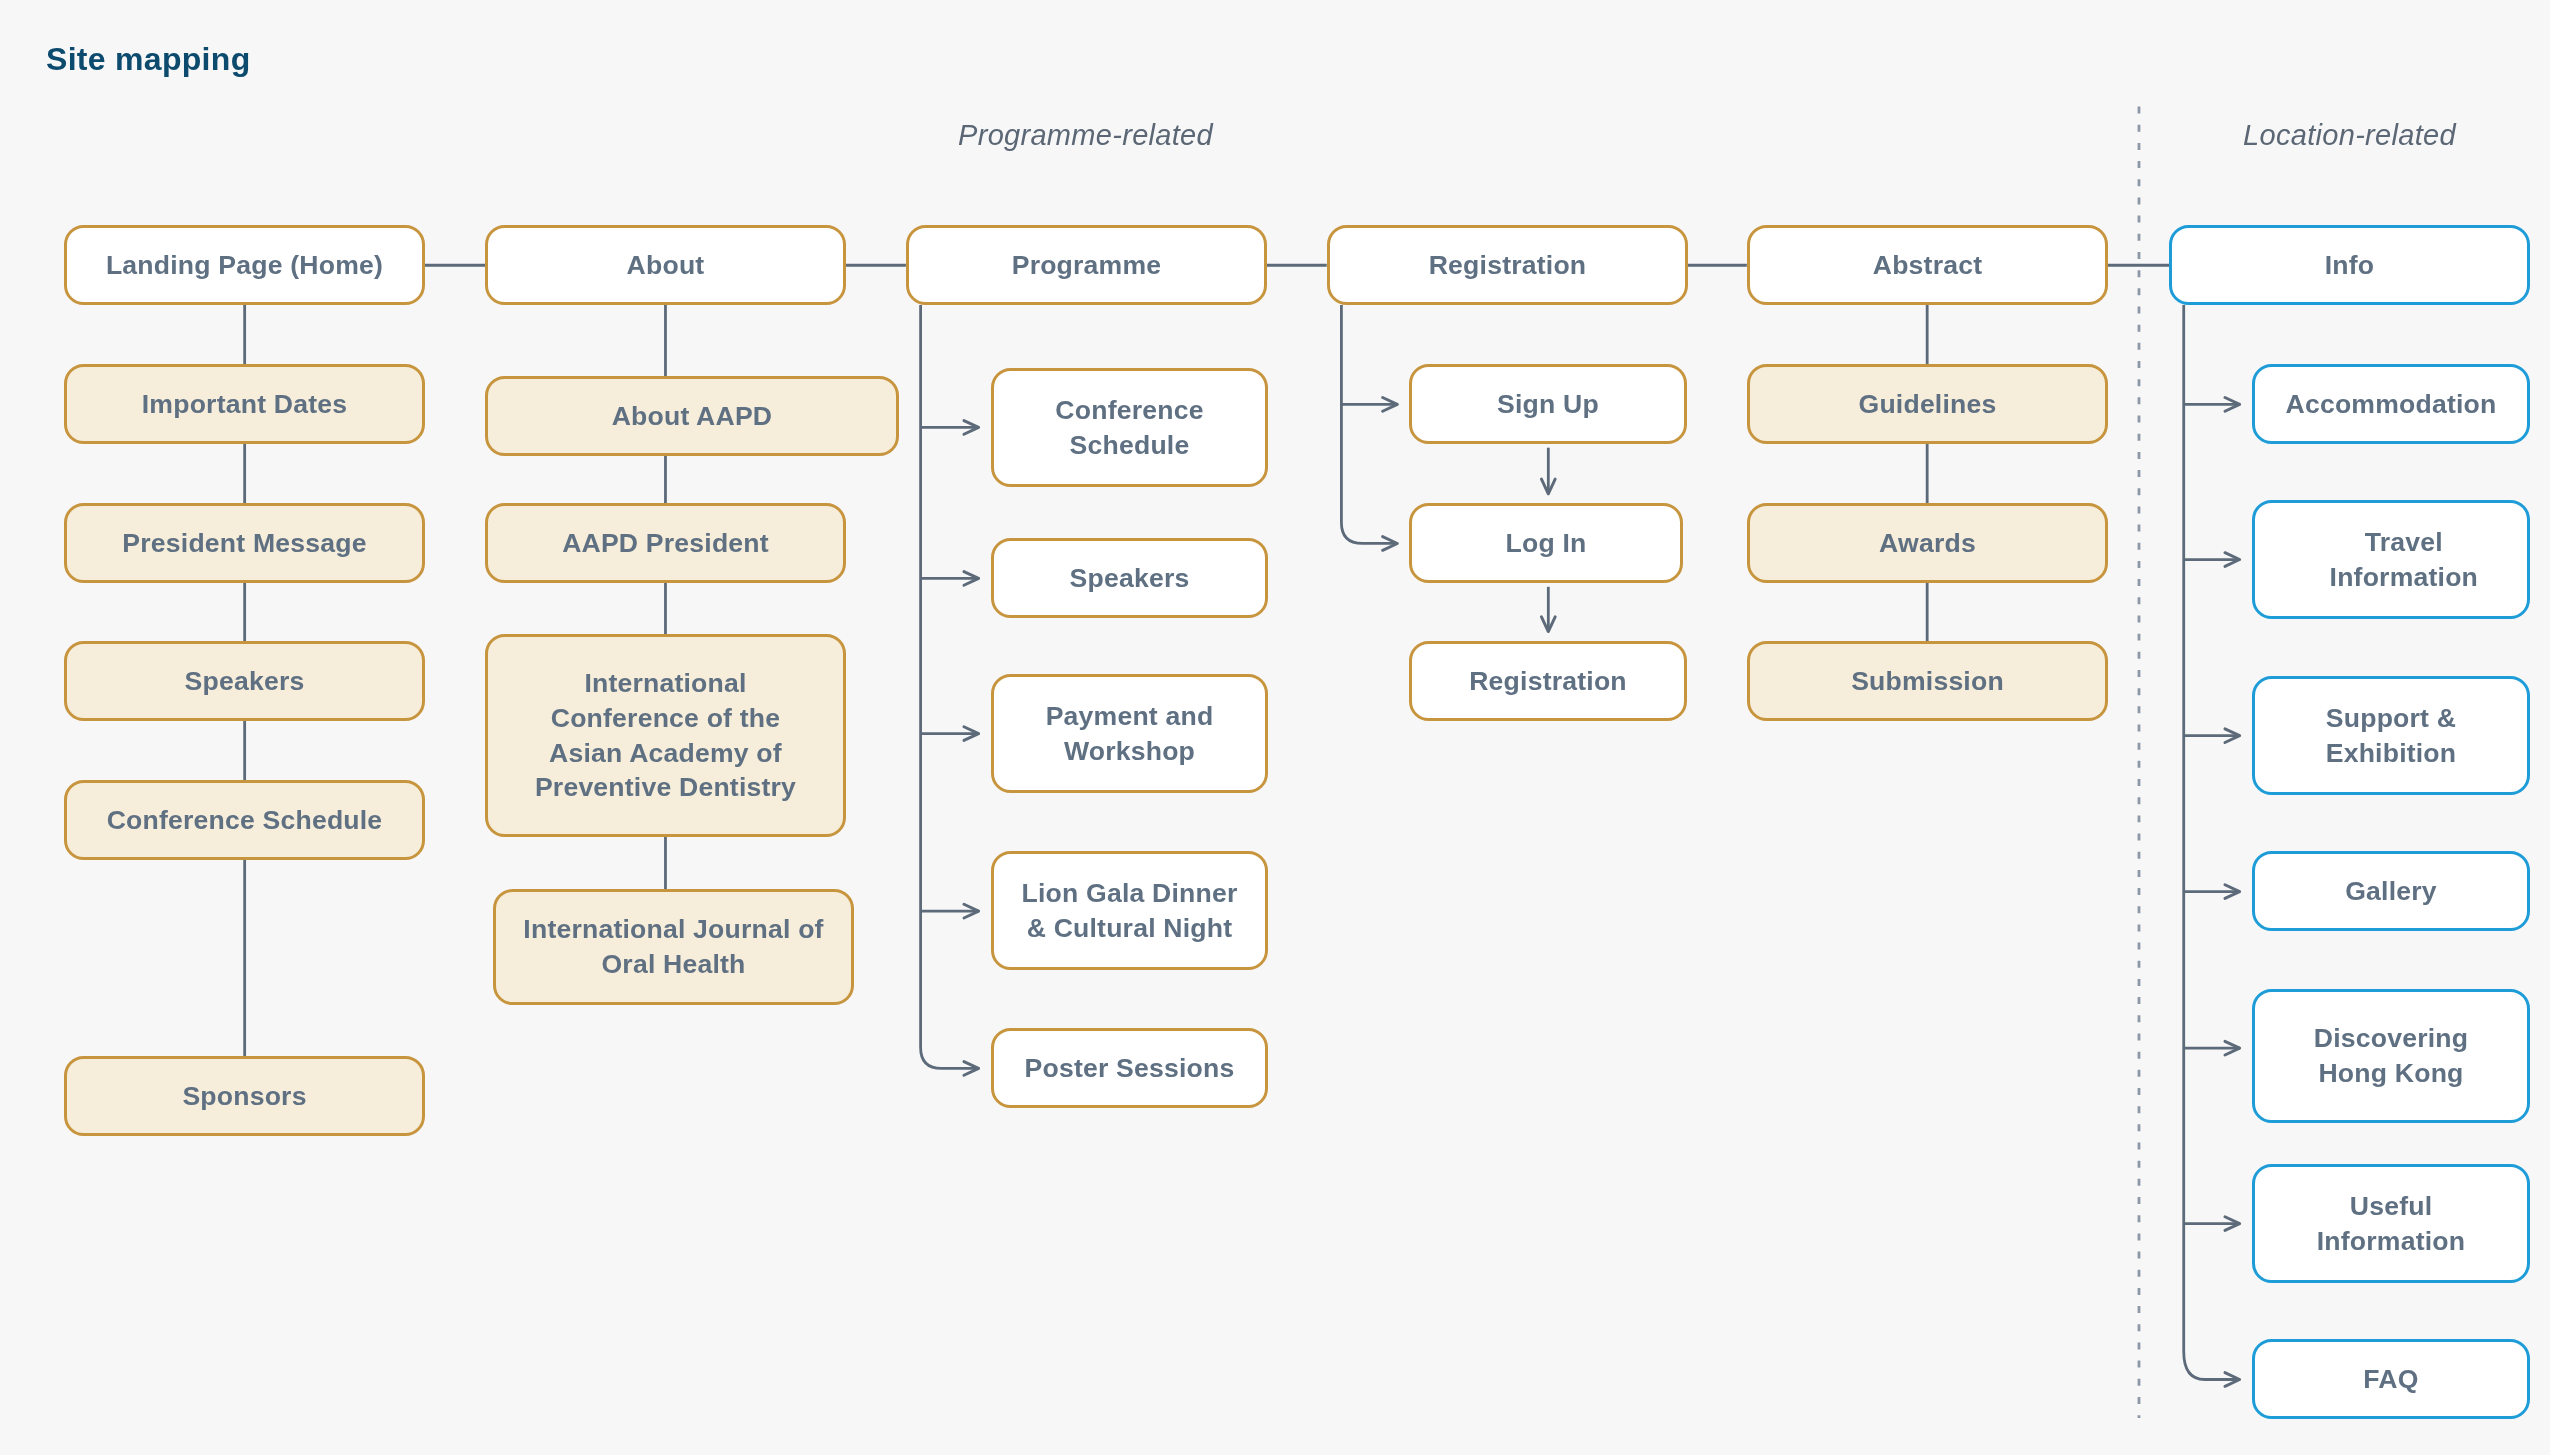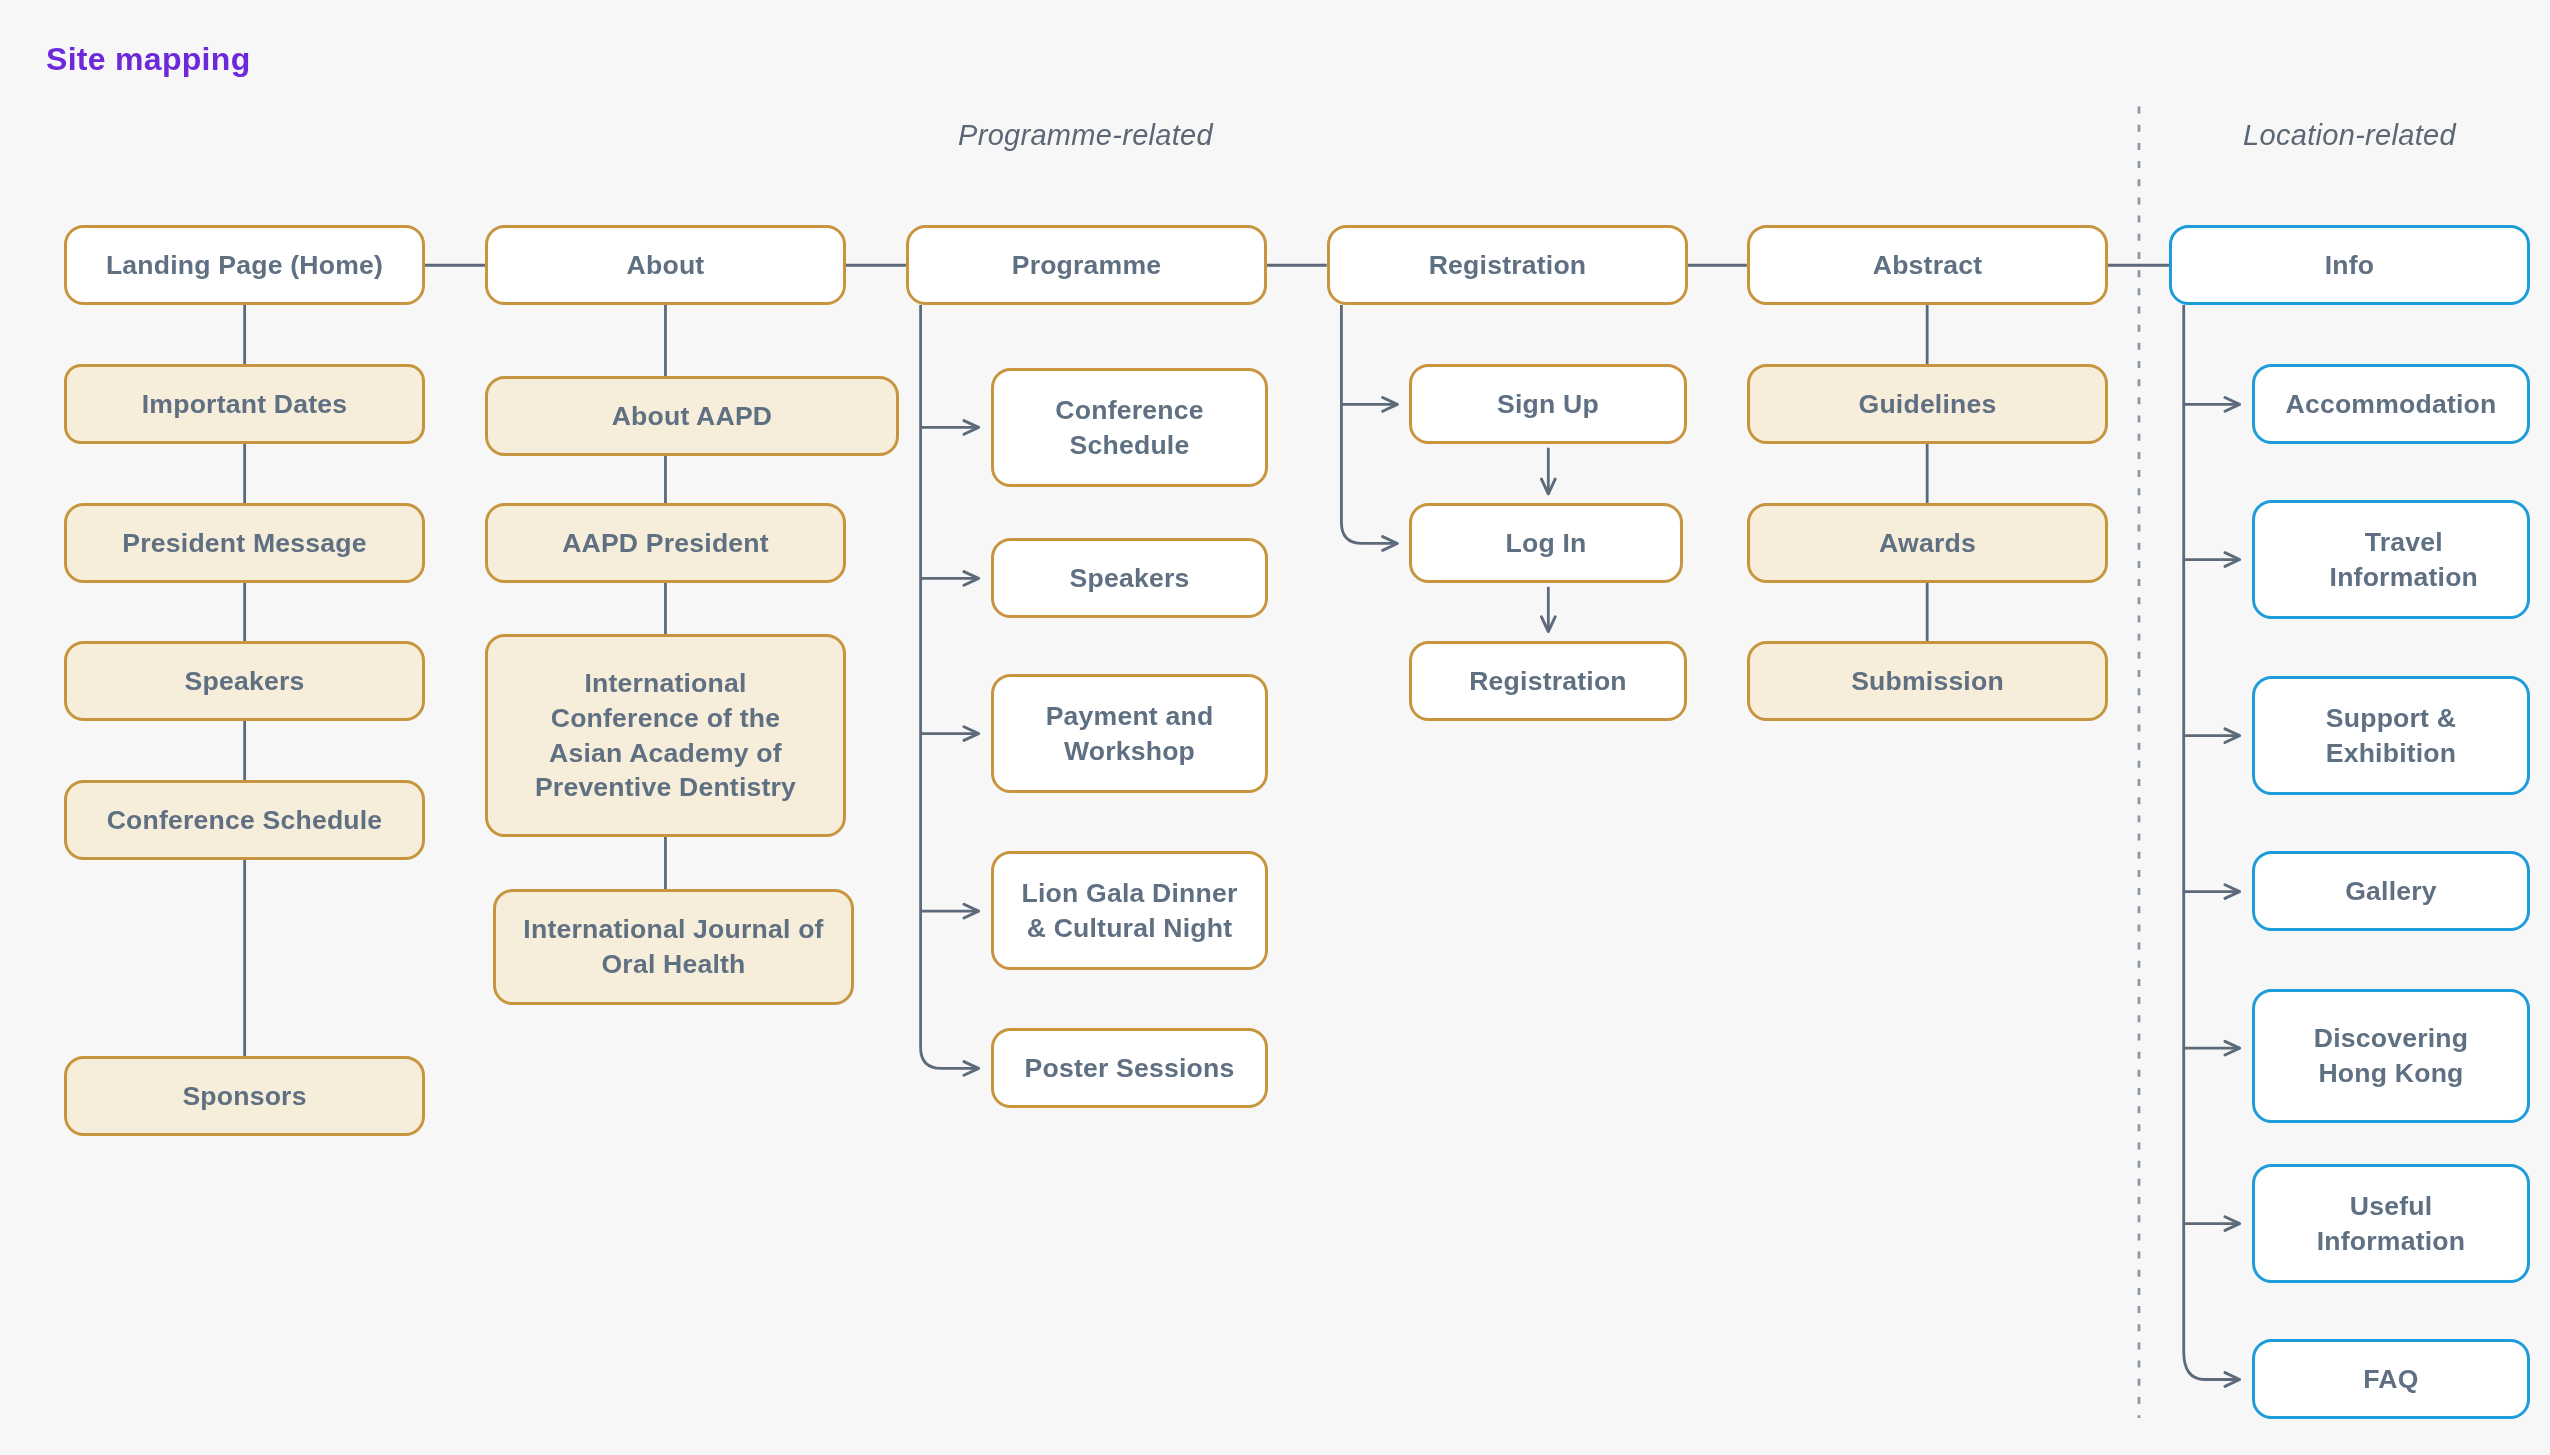--- a/index.html
+++ b/index.html
@@ -1,18 +1,18 @@
 <!DOCTYPE html>
 <html style="font-size:11.2px"><head>
 <meta charset="utf-8">
 <style>
   html,body{margin:0;padding:0;}
   body{font-family:"Liberation Sans", sans-serif; background:#f7f7f8;}
   .canvas{position:relative;width:2550px;height:1456px;background:#f7f7f8;overflow:hidden;}
-  .page-title{position:absolute;left:46px;top:41px;font-size:32px;font-weight:bold;color:#6d28d9;letter-spacing:0.3px;}
+  .page-title{position:absolute;left:46px;top:41px;font-size:32px;font-weight:bold;color:#0c4a6e;letter-spacing:0.3px;}
   .section-header{position:absolute;top:119px;font-size:29px;font-style:italic;color:#5b6775;text-align:center;letter-spacing:0.3px;}
   .hdr-programme{left:64px;width:2043px;}
   .hdr-location{left:2169px;width:361px;}
   svg.wires{position:absolute;left:0;top:0;width:2550px;height:1456px;}
   .node{position:absolute;display:flex;align-items:center;justify-content:center;text-align:center;
         box-sizing:border-box;border-radius:19.6px;background:#ffffff;
         font-size:26.6px;font-weight:bold;color:#5f7082;line-height:1.3;letter-spacing:0.2px;
         white-space:pre-line;padding:4.2px 15.4px;}
   .gold{border:3.5px solid #c8953f;}
   .blue{border:3.5px solid #1e9cd8;}
@@ -59,21 +59,21 @@
       <path d="M3124 578H3204" marker-end="url(#arrow)"></path>
       <path d="M3124 800H3204" marker-end="url(#arrow)"></path>
       <path d="M3124 1052H3204" marker-end="url(#arrow)"></path>
       <path d="M3124 1275H3204" marker-end="url(#arrow)"></path>
       <path d="M3124 1499H3204" marker-end="url(#arrow)"></path>
       <path d="M3124 1750H3204" marker-end="url(#arrow)"></path>
     </g>
   </svg>
 
   <div class="node gold" style="left:64px;top:225px;width:361px;height:80px;"><span>Landing Page (Home)</span></div>
-  <div class="node gold beige" style="left:64px;top:364px;width:361px;height:80px;border-radius:17px;"><span>Important Dates</span></div>
+  <div class="node gold beige" style="left:64px;top:364px;width:361px;height:80px;"><span>Important Dates</span></div>
   <div class="node gold beige" style="left:64px;top:503px;width:361px;height:80px;"><span>President Message</span></div>
   <div class="node gold beige" style="left:64px;top:641px;width:361px;height:80px;"><span>Speakers</span></div>
   <div class="node gold beige" style="left:64px;top:780px;width:361px;height:80px;"><span>Conference Schedule</span></div>
   <div class="node gold beige" style="left:64px;top:1056px;width:361px;height:80px;"><span>Sponsors</span></div>
 
   <div class="node gold" style="left:485px;top:225px;width:361px;height:80px;"><span>About</span></div>
   <div class="node gold beige" style="left:485px;top:364px;width:414px;height:80px;margin-top:12px;"><span>About AAPD</span></div>
   <div class="node gold beige" style="left:485px;top:503px;width:361px;height:80px;"><span>AAPD President</span></div>
   <div class="node gold beige" style="left:485px;top:634px;width:361px;height:203px;"><span>International
 Conference of the

